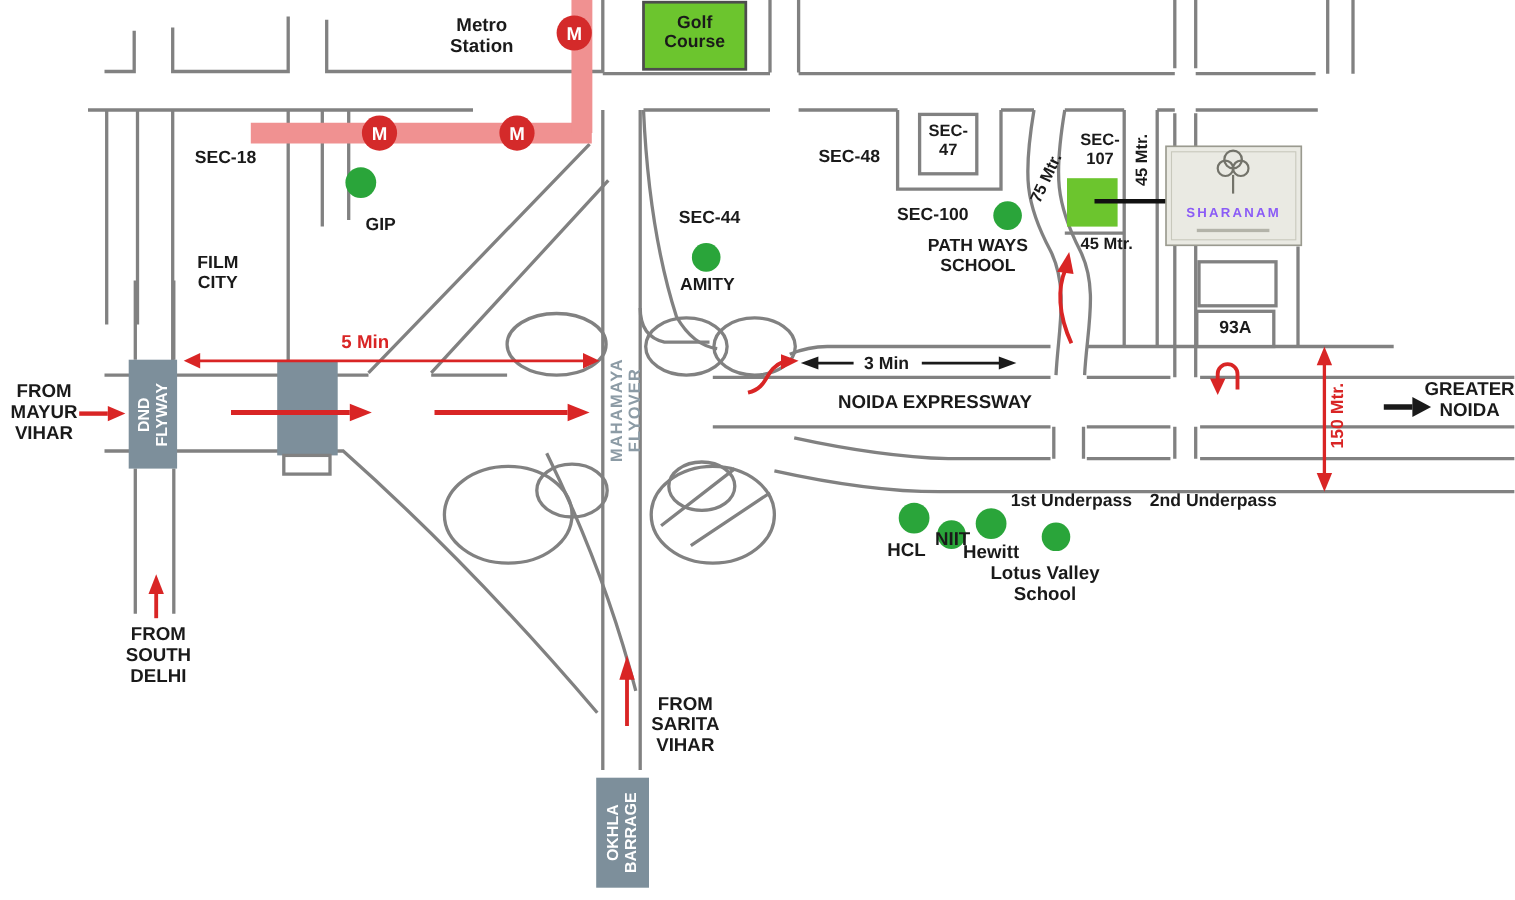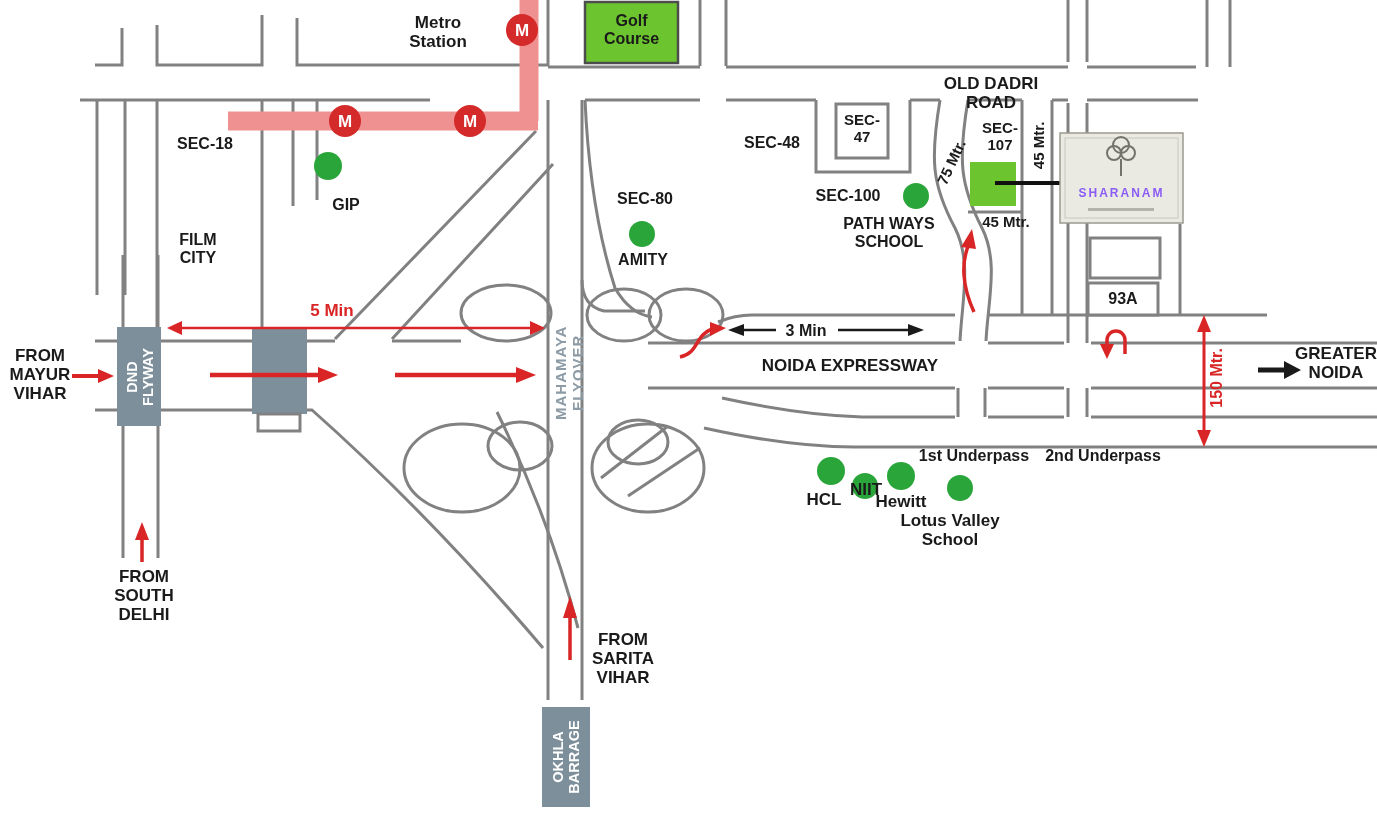--- a/index.html
+++ b/index.html
@@ -177,29 +177,28 @@
       <polygon points="908,324 908,336 924,330" stroke="none"></polygon>
 
       <path d="M1258,370 H1284" stroke-width="5" fill="none"></path>
       <polygon points="1284,361 1284,379 1301,370" stroke="none"></polygon>
     </g>
   </svg>
 
   <div class="lbl s17" style="left:384px;top:13px;width:108px;">Metro Station</div>
   <div class="lbl" style="left:585px;top:12px;width:93px;">Golf
 Course</div>
-  <div class="lbl s17" style="left:920px;top:74px;width:142px;">OLD DADRI ROAD</div>
   <div class="lbl" style="left:172px;top:135px;width:66px;">SEC-18</div>
   <div class="lbl" style="left:168px;top:231px;width:60px;">FILM
 CITY</div>
   <div class="lbl" style="left:324px;top:196px;width:44px;">GIP</div>
   <div class="lbl" style="left:738px;top:134px;width:68px;">SEC-48</div>
   <div class="lbl s15" style="left:836px;top:112px;width:52px;">SEC-
 47</div>
-  <div class="lbl" style="left:612px;top:190px;width:66px;">SEC-80</div>
+  <div class="lbl" style="left:612px;top:190px;width:66px;">SEC-44</div>
   <div class="lbl" style="left:610px;top:251px;width:66px;">AMITY</div>
   <div class="lbl" style="left:812px;top:187px;width:72px;">SEC-100</div>
   <div class="lbl" style="left:834px;top:215px;width:110px;">PATH WAYS
 SCHOOL</div>
   <div class="lbl s15" style="left:976px;top:120px;width:48px;">SEC-
 107</div>
   <div class="lbl s15 rot72" style="left:917px;top:154px;width:70px;">75 Mtr.</div>
   <div class="lbl s15 rot" style="left:1004px;top:137px;width:70px;">45 Mtr.</div>
   <div class="lbl s15" style="left:966px;top:214px;width:80px;">45 Mtr.</div>
   <div id="logo-title">SHARANAM</div>

